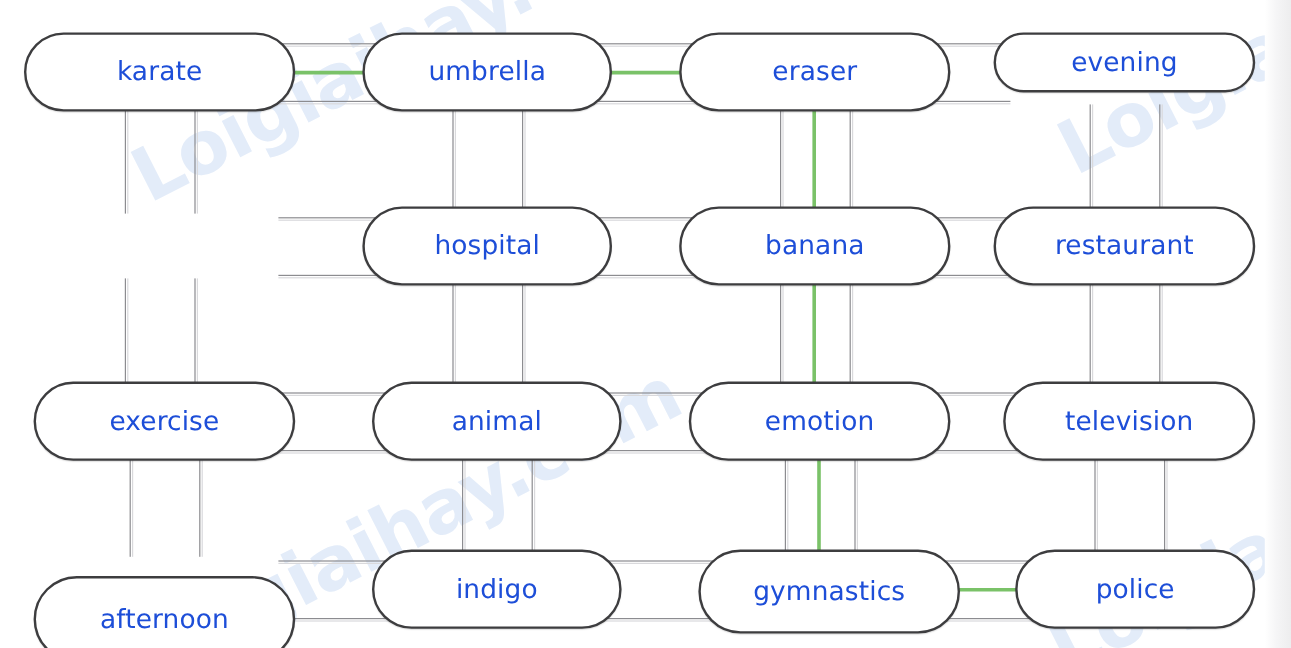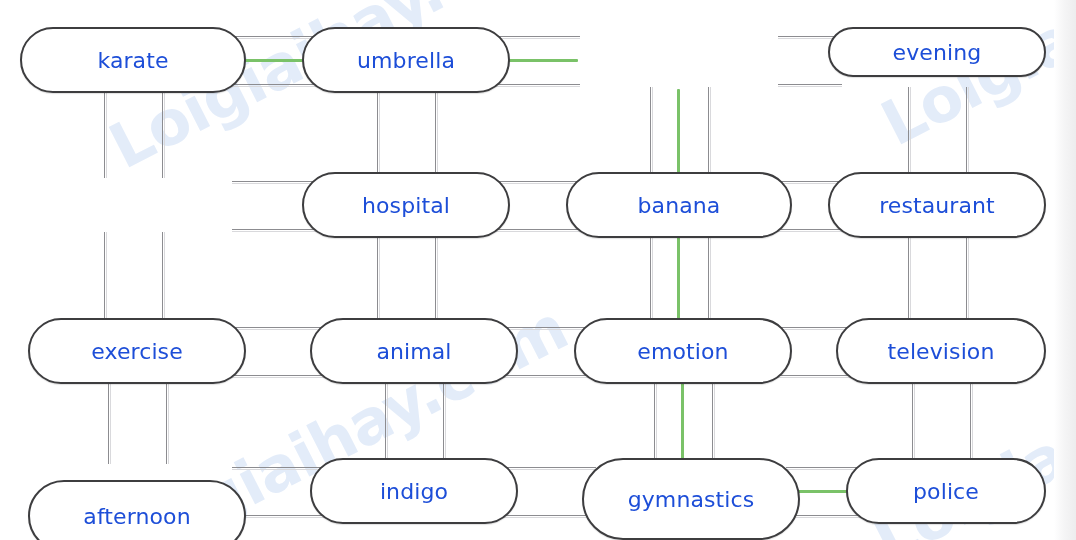--- a/index.html
+++ b/index.html
@@ -135,20 +135,23 @@
       <div class="green h" style="left: 788px; top: 489.5px; width: 70px;"></div>
     </div>
 
   <div class="nodes" id="nodes">
       <div class="node" style="left: 20px; top: 27px; width: 226px; height: 66px;">
         <span>karate</span>
       </div>
       <div class="node" style="left: 302px; top: 27px; width: 208px; height: 66px;">
         <span>umbrella</span>
       </div>
+      <div class="node" style="left: 566px; top: 27px; width: 226px; height: 66px;">
+        <span>eraser</span>
+      </div>
       <div class="node" style="left: 828px; top: 27px; width: 218px; height: 50px;">
         <span>evening</span>
       </div>
       <div class="node" style="left: 302px; top: 172px; width: 208px; height: 66px;">
         <span>hospital</span>
       </div>
       <div class="node" style="left: 566px; top: 172px; width: 226px; height: 66px;">
         <span>banana</span>
       </div>
       <div class="node" style="left: 828px; top: 172px; width: 218px; height: 66px;">
@@ -165,21 +168,21 @@
       </div>
       <div class="node" style="left: 836px; top: 318px; width: 210px; height: 66px;">
         <span>television</span>
       </div>
       <div class="node" style="left: 28px; top: 480px; width: 218px; height: 72px;">
         <span>afternoon</span>
       </div>
       <div class="node" style="left: 310px; top: 458px; width: 208px; height: 66px;">
         <span>indigo</span>
       </div>
-      <div class="node" style="left: 582px; top: 458px; width: 218px; height: 82px;">
+      <div class="node" style="left: 582px; top: 458px; width: 218px; height: 70px;">
         <span>gymnastics</span>
       </div>
       <div class="node" style="left: 846px; top: 458px; width: 200px; height: 66px;">
         <span>police</span>
       </div>
     </div>
 
 </div>
 
 </body></html>

